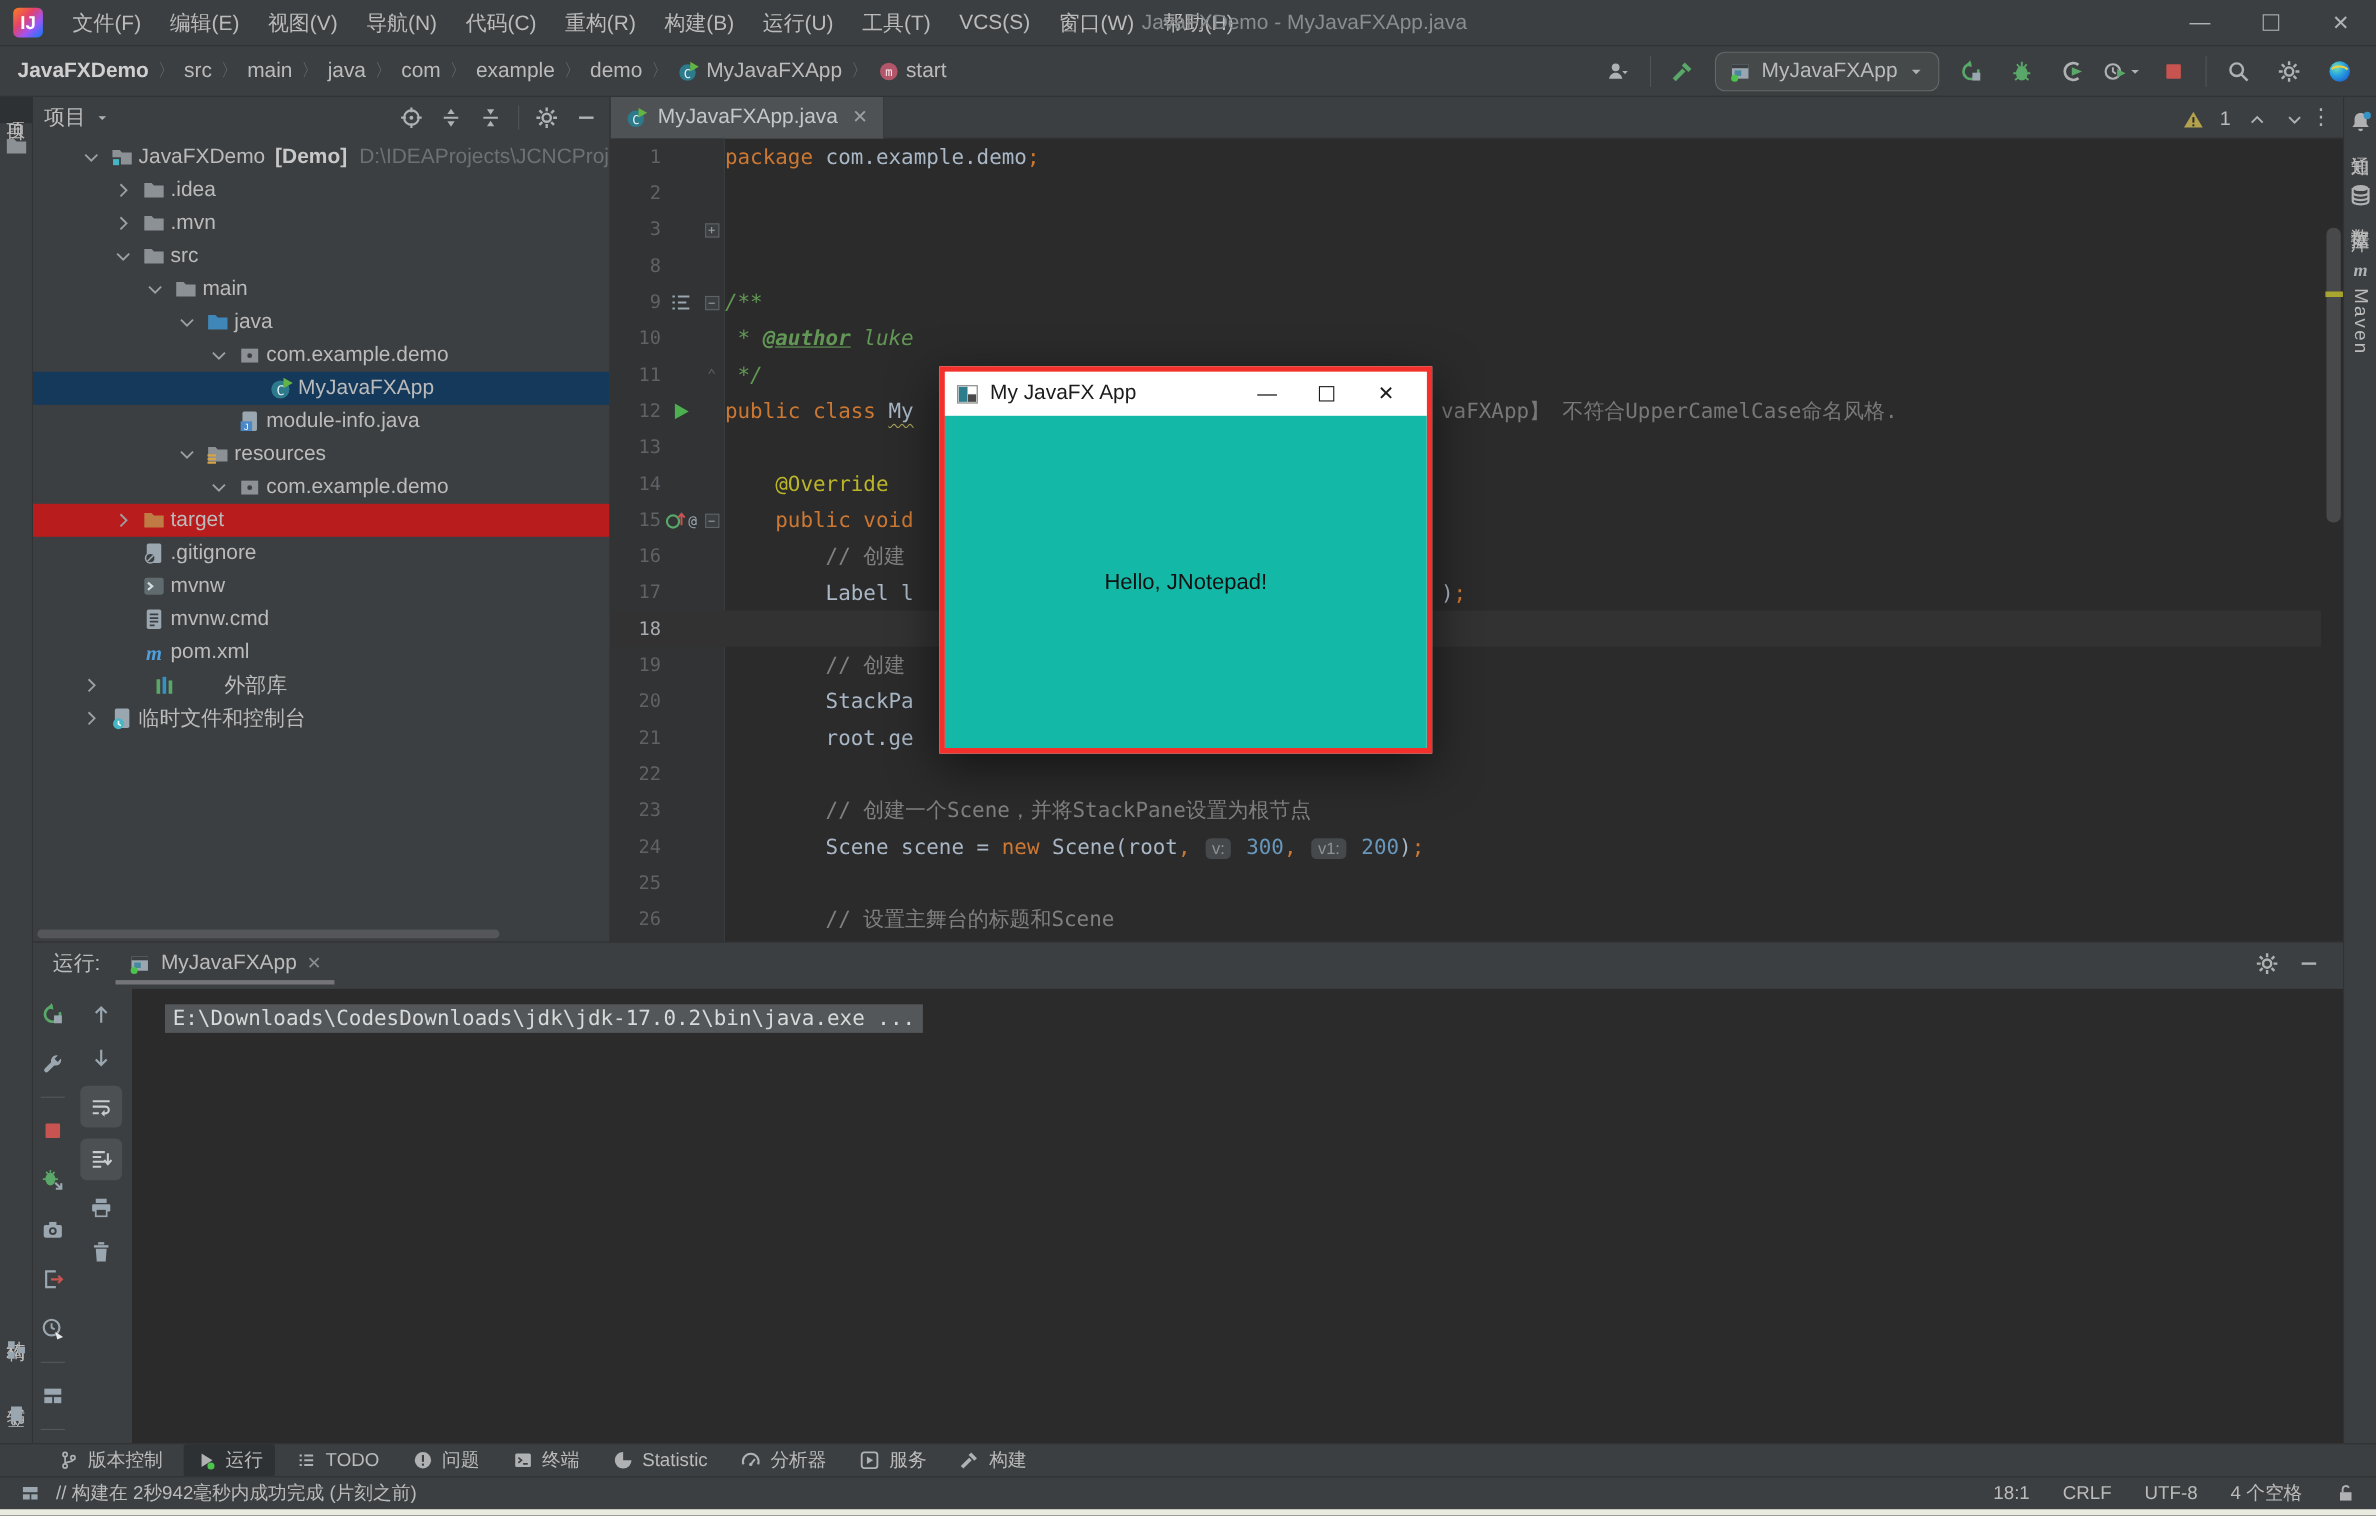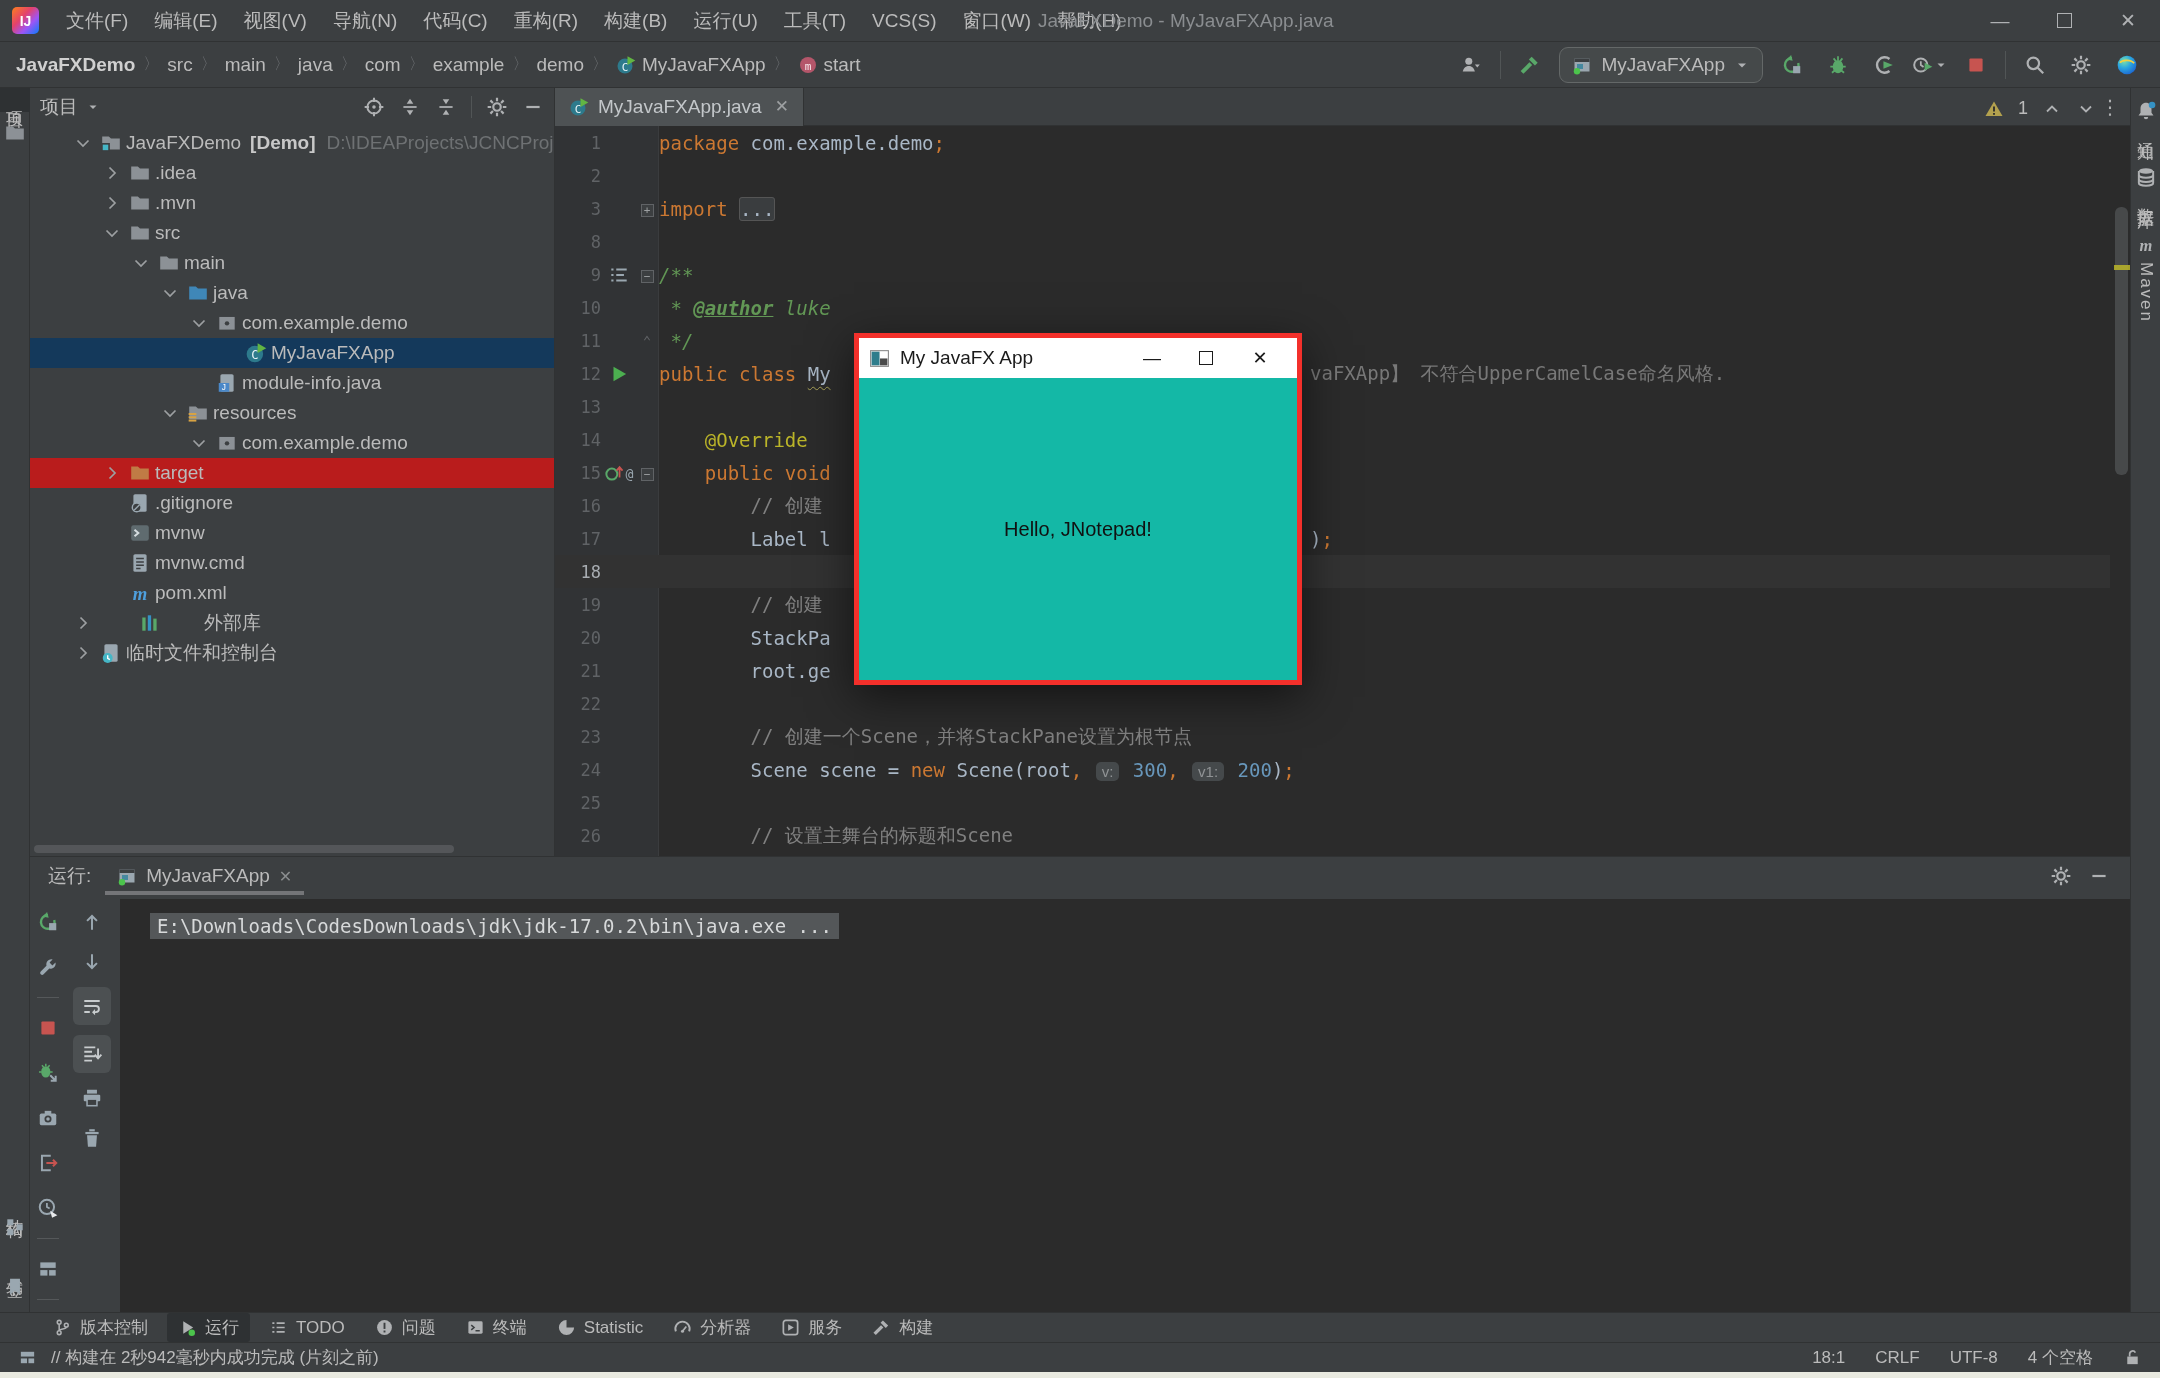--- a/index.html
+++ b/index.html
@@ -6,21 +6,21 @@
   html,body { width:2160px; height:1378px; overflow:hidden; }
   body { background:#2B2B2B; font-family:"Liberation Sans",sans-serif; color:#BBBBBB; position:relative; }
   svg { display:block; }
   .ticon { width:22px; height:22px; flex:none; }
 
   
   .titlebar { position:absolute; top:0; left:0; right:0; height:42px; background:#3C3F41;
               border-bottom:1px solid #303233; display:flex; align-items:center; z-index:5;}
   .logo { width:27px; height:27px; margin:0 14px 0 12px; border-radius:5px;
           background:linear-gradient(135deg,#FC801D 0%,#E4426B 38%,#9E55F5 66%,#087CFA 100%);
-          display:flex; align-items:center; justify-content:center; color:#fff; font-size:14px; font-weight:bold;}
+          display:flex; align-items:center; justify-content:center; color:#fff; font-size:17px; font-weight:bold;}
   .menu-item { padding:0 13px; font-size:19px; color:#BBBBBB; height:42px; display:flex; align-items:center;}
   .win-title { position:absolute; left:1038px; color:#8A8D90; font-size:19px; }
   .winctl { margin-left:auto; display:flex; }
   .winctl span { width:64px; height:42px; display:flex; align-items:center; justify-content:center;
                  color:#AFB1B3; font-size:19px; }
   .maxbox { width:15px; height:15px; border:1.6px solid #AFB1B3; display:block; }
 
   
   .toolbar { position:absolute; top:42px; left:0; right:0; height:46px; background:#3C3F41;
              border-bottom:1px solid #303233; display:flex; align-items:center; padding:0 16px; z-index:5;}
@@ -705,21 +705,21 @@
         </span>
       <span>MyJavaFXApp.java</span>
       <span class="close">✕</span>
     </div>
     <span class="kebab">⋮</span>
   </div>
   <div class="code" id="code">
     <div class="gutterbg"></div>
   <div class="cline"><span class="lnum">1</span><span class="gico"></span><span class="gfold"></span><span class="ltext"><span class="kw">package</span><span class="pl"> com.example.demo</span><span class="kw">;</span></span></div>
       <div class="cline"><span class="lnum">2</span><span class="gico"></span><span class="gfold"></span><span class="ltext"></span></div>
-      <div class="cline"><span class="lnum">3</span><span class="gico"></span><span class="gfold"><span class="foldplus">+</span></span><span class="ltext"><span class="kw">import</span><span class="pl"> </span><span class="foldbox">...</span></span></div>
+      <div class="cline"><span class="lnum">3</span><span class="gico"></span><span class="gfold"><span class="foldplus">+</span></span></div>
       <div class="cline"><span class="lnum">8</span><span class="gico"></span><span class="gfold"></span><span class="ltext"></span></div>
       <div class="cline"><span class="lnum">9</span><span class="gico"><svg viewBox="0 0 20 20" width="100%" height="100%">
             <g stroke="#9AA7B0" stroke-width="1.6">
               <path d="M3 5h2M3 10h2M3 15h2M7.5 5h9.5M7.5 10h7M7.5 15h9.5"></path>
             </g>
           </svg></span><span class="gfold"><span class="foldplus">−</span></span><span class="ltext"><span class="doc">/**</span></span></div>
       <div class="cline"><span class="lnum">10</span><span class="gico"></span><span class="gfold"></span><span class="ltext"><span class="doc"> * </span><span class="doctag">@author</span><span class="doc"> luke</span></span></div>
       <div class="cline"><span class="lnum">11</span><span class="gico"></span><span class="gfold">⌃</span><span class="ltext"><span class="doc"> */</span></span></div>
       <div class="cline"><span class="lnum">12</span><span class="gico"><svg viewBox="0 0 20 20" width="100%" height="100%">
             <path d="M5 3.5L16.5 10 5 16.5z" fill="#4CAF50"></path>

